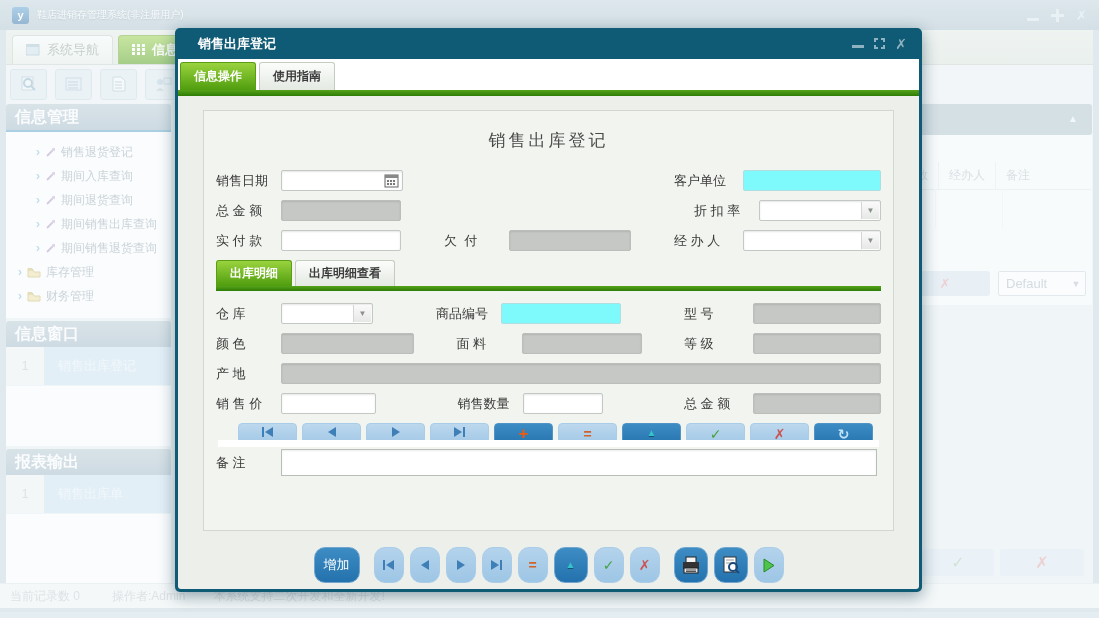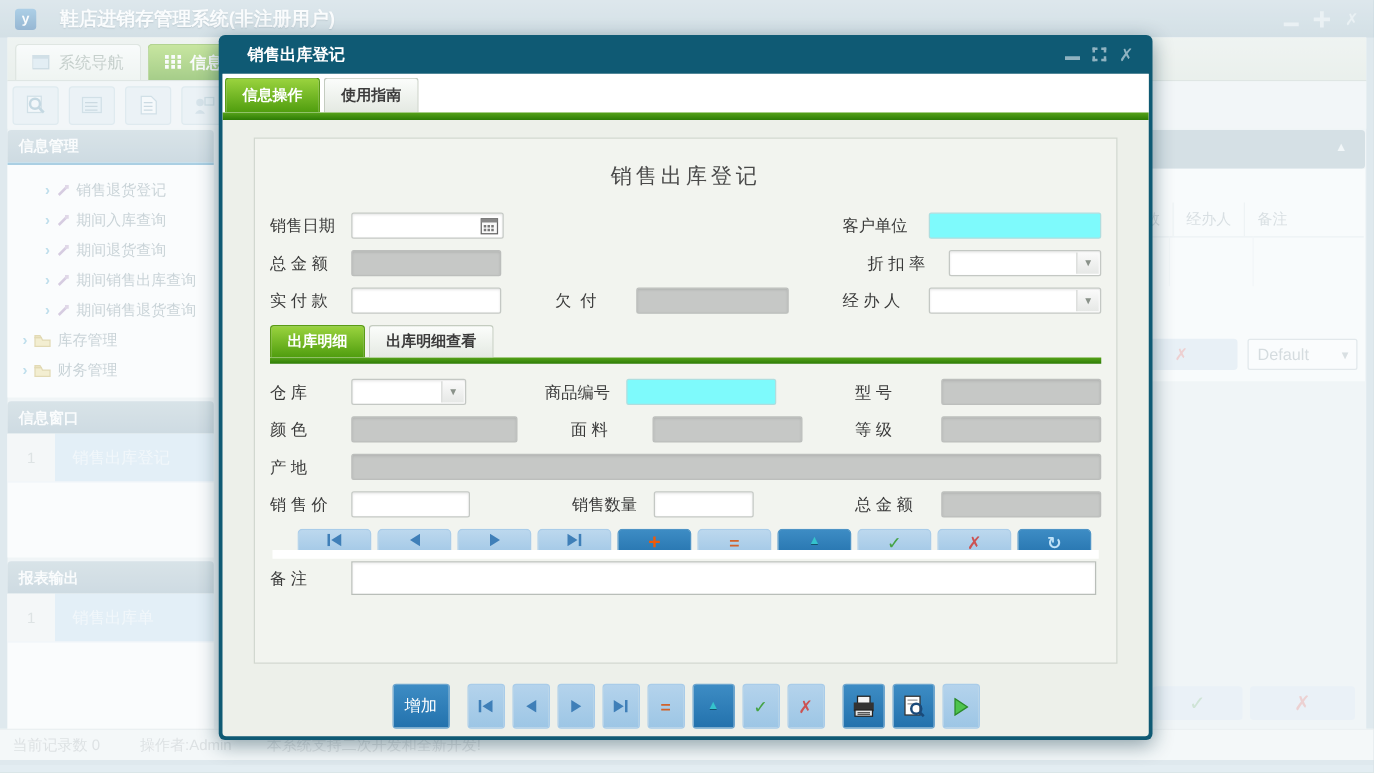--- a/index.html
+++ b/index.html
@@ -4,41 +4,41 @@
 <style>
   html,body{margin:0;padding:0;}
   body{width:1099px;height:618px;position:relative;overflow:hidden;
        font-family:"Liberation Sans","DejaVu Sans",sans-serif;background:#c6d8e0;}
   
   .app{position:absolute;inset:0;}
   .titlebar{position:absolute;top:0;left:0;right:0;height:30px;
     background:linear-gradient(#c3d4dc,#aec4cf);display:flex;align-items:center;padding:0 12px;box-sizing:border-box;}
   .logo{width:17px;height:17px;border-radius:3px;background:linear-gradient(#5ea2d0,#2f6ea6);
     color:#fff;font-weight:bold;font-size:11px;display:flex;align-items:center;justify-content:center;}
-  .title-text{color:#fff;font-weight:bold;font-size:15px;margin-left:19px;text-shadow:0 1px 1px rgba(110,135,148,.7);}
+  .title-text{color:#fff;font-weight:normal;font-size:10px;margin-left:8px;text-shadow:0 1px 1px rgba(110,135,148,.7);}
   .win-controls{margin-left:auto;display:flex;gap:12px;align-items:center;}
   .wc{color:#dde8ec;font-weight:bold;font-size:13px;line-height:1;}
   .wc-min{width:12px;height:3px;background:#dde8ec;margin-top:8px;}
   .wc-restore{position:relative;width:13px;height:13px;}
   .wc-restore i{position:absolute;background:#dde8ec;}
   .workarea{position:absolute;top:30px;left:6px;right:6px;bottom:30px;background:#eaf0f2;}
   .tabbar{position:absolute;top:30px;left:6px;right:6px;height:35px;
     background:linear-gradient(#e8eee7,#dde6dc);display:flex;align-items:flex-end;padding-left:6px;gap:5px;
     border-bottom:1px solid #c6d2cb;box-sizing:border-box;}
   .mtab{height:29px;display:flex;align-items:center;gap:7px;padding:0 13px;border-radius:4px 4px 0 0;font-size:13px;box-sizing:border-box;}
   .mtab.inactive{background:linear-gradient(#fbfdfb,#e9efe8);border:1px solid #c6d2c6;border-bottom:none;color:#93a39a;}
   .mtab.active{background:linear-gradient(#96d13e,#4f9d0e);border:1px solid #69aa1e;border-bottom:none;color:#fff;font-weight:bold;}
   .toolbar{position:absolute;top:65px;left:6px;right:6px;height:38px;background:#eef3f4;
     display:flex;align-items:center;gap:8px;padding-left:4px;box-sizing:border-box;}
   .tbtn{width:35px;height:29px;background:#dfebf1;border:1px solid #c6d9e2;border-radius:3px;
     display:flex;align-items:center;justify-content:center;}
   
   .sidebar{position:absolute;top:104px;left:6px;width:165px;bottom:32px;display:flex;flex-direction:column;}
   .sec-header{height:26px;flex:0 0 26px;background:linear-gradient(#b9cbd4,#a3bac6);color:#fff;font-weight:bold;
-    font-size:12px;display:flex;align-items:center;padding:0 9px;border-radius:3px 3px 0 0;}
+    font-size:16px;display:flex;align-items:center;padding:0 9px;border-radius:3px 3px 0 0;}
   .tree{background:#fff;border-top:2px solid #58a2c8;padding-top:8px;height:178px;flex:0 0 178px;}
   .tree-item{display:flex;align-items:center;height:24px;font-size:12px;color:#9aabb2;gap:5px;}
   .tree-item.leaf{padding-left:30px;}
   .tree-item.folder{padding-left:12px;}
   .chev{color:#85c2dc;font-weight:bold;font-size:12px;}
   .gap{height:3px;flex:0 0 3px;}
   .winlist{background:#fff;height:99px;flex:0 0 99px;}
   .winlist.grow{flex:1;height:auto;}
   .item-row{display:flex;height:38px;border-bottom:1px solid #e8f0f5;}
   .item-num{width:38px;background:#f2f4f4;color:#c2caca;display:flex;align-items:center;justify-content:center;font-size:12px;}
@@ -107,21 +107,21 @@
   .vtab.sm{height:26px;font-size:12px;}
   .nav-strip{height:17px;overflow:hidden;margin:4px 4px 0 22px;display:flex;gap:5px;}
   .nbtn{width:59px;height:26px;border-radius:4px;flex:0 0 59px;display:flex;align-items:flex-start;
     justify-content:center;padding-top:3px;box-sizing:border-box;}
   .nbtn.light{background:linear-gradient(#bcd8ee,#9cc4e4);border:1px solid #a9cce9;}
   .nbtn.dark{background:linear-gradient(#3d8cc4,#2270ab);border:1px solid #4e94c6;}
   .white-strip{height:7px;background:#fff;margin:0 2px;}
   .remark-row{display:flex;align-items:center;margin-top:2px;}
   .remark-input{flex:1;height:25px;background:#fff;border:1px solid #b9beb9;margin-right:4px;box-shadow:inset 0 1px 2px rgba(0,0,0,.08);}
   .m-footer{display:flex;justify-content:center;align-items:center;gap:6px;margin-top:16px;}
-  .fbtn{height:36px;border-radius:3px;display:flex;align-items:center;justify-content:center;box-sizing:border-box;}
+  .fbtn{height:36px;border-radius:11px;display:flex;align-items:center;justify-content:center;box-sizing:border-box;}
   .fbtn.light{width:30px;background:linear-gradient(#b4d3ec,#9dc6e5);border:1px solid #a9cce9;}
   .fbtn.dark{background:linear-gradient(#3d8cc4,#2372ad);border:1px solid #6ea6cf;}
   .fbtn.add{width:46px;color:#fff;font-size:13px;margin-right:8px;}
   .fbtn.wide{width:34px;}
   .g-plus{color:#f05a08;font-size:17px;font-weight:bold;line-height:.8;}
   .g-minus{color:#d2622a;font-size:14px;font-weight:bold;line-height:1;}
   .g-up{color:#35c2cc;font-size:10px;line-height:1.2;text-shadow:0 1px 0 #14536e;}
   .g-check{color:#45a345;font-size:14px;font-weight:bold;line-height:1;}
   .g-cross{color:#cc5252;font-size:14px;font-weight:bold;line-height:1;}
   .g-refresh{color:#bfe2f8;font-size:14px;font-weight:bold;line-height:1;}

